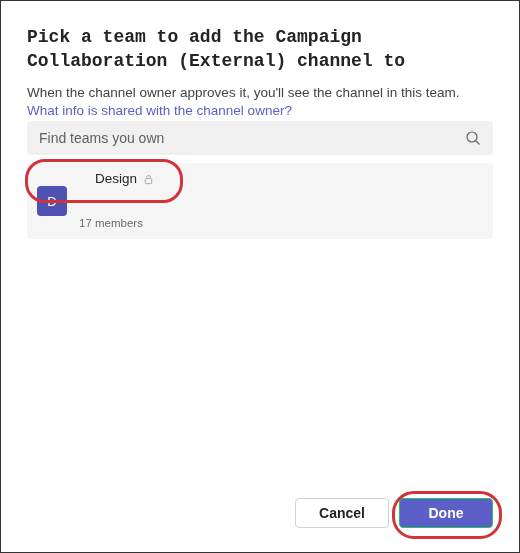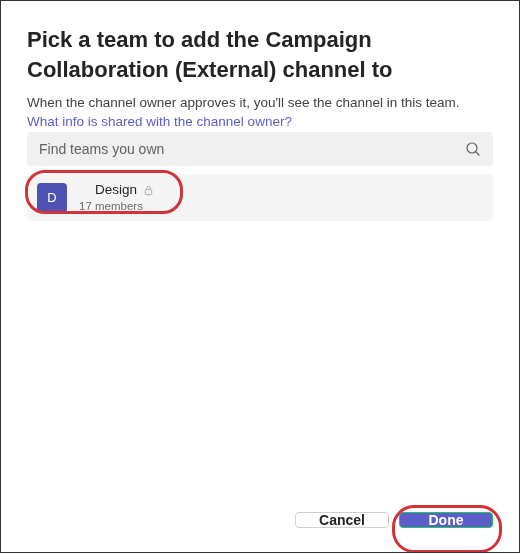--- a/index.html
+++ b/index.html
@@ -15,25 +15,26 @@
       border: 1px solid #333;
       position: relative;
     }
     .dialog {
       padding: 24px 26px;
       height: 100%;
       display: flex;
       flex-direction: column;
     }
     .dialog-title {
-      font-size: 22px;
+      font-size: 18px;
       font-weight: 700;
       color: #242424;
       line-height: 1.35;
       margin-bottom: 10px;
+      font-family: Liberation Mono, monospace;
     }
     .dialog-desc {
       font-size: 13.5px;
       color: #424242;
       line-height: 1.4;
     }
     .link {
       color: #5b5fc7;
       text-decoration: none;
       cursor: pointer;
@@ -97,20 +98,21 @@
       margin-left: 16px;
     }
     .team-name {
       font-size: 13.5px;
       color: #242424;
       font-weight: 400;
     }
     .team-members {
       font-size: 11.5px;
       color: #6b6b6b;
+      margin-top: 28px;
     }
     .lock-icon {
       width: 11px;
       height: 11px;
       opacity: 0.55;
     }
     .highlight-oval {
       position: absolute;
       border: 3px solid #d13438;
       border-radius: 20px;
@@ -126,21 +128,21 @@
       flex: 1;
     }
     .footer {
       display: flex;
       justify-content: flex-end;
       gap: 10px;
       padding-top: 12px;
     }
     .btn {
       min-width: 94px;
-      height: 16px;
+      height: 30px;
       border-radius: 4px;
       font-size: 14px;
       font-weight: 600;
       cursor: pointer;
       display: flex;
       align-items: center;
       justify-content: center;
       position: relative;
     }
     .btn-cancel {

